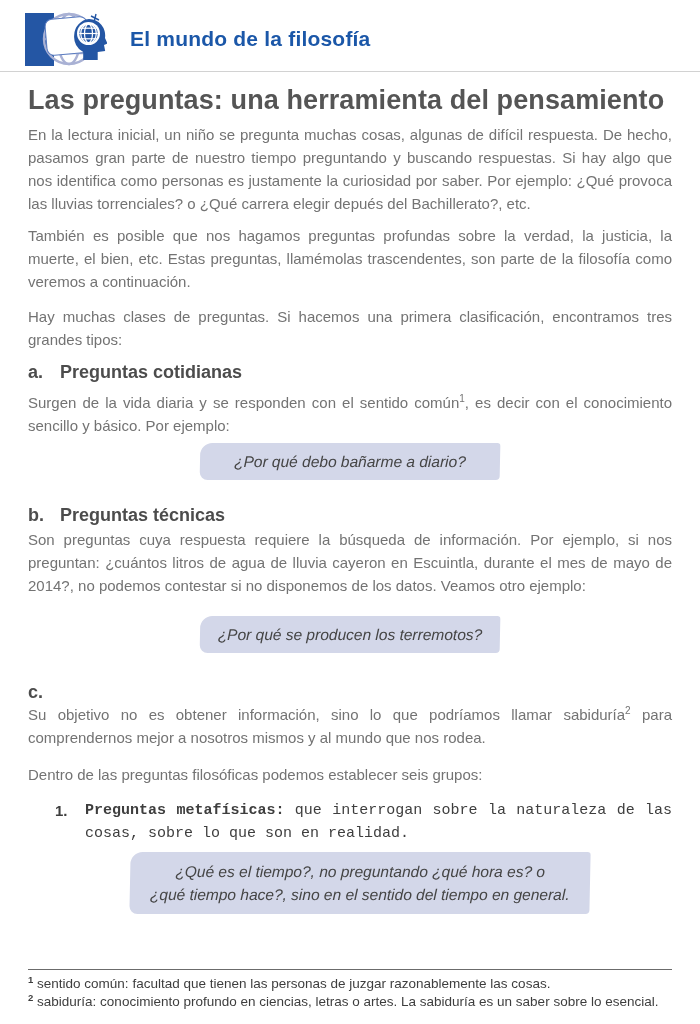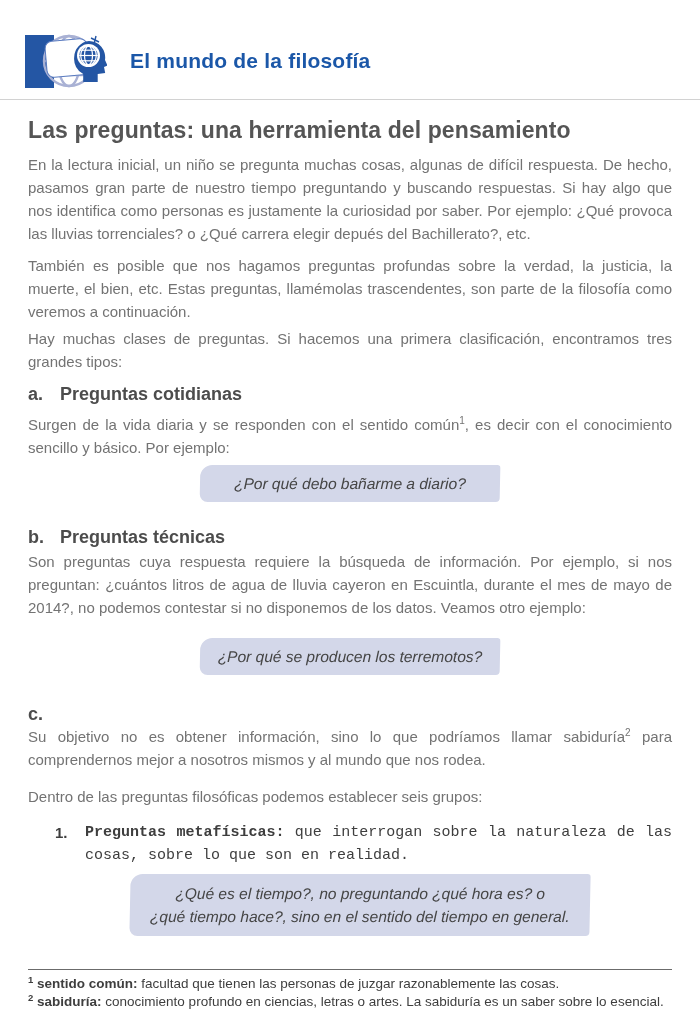--- a/index.html
+++ b/index.html
@@ -8,40 +8,40 @@
     background:#ffffff;
     font-family:"Liberation Sans","DejaVu Sans",sans-serif;
     color:#3e3e3e;
     position:relative;
     overflow:hidden;
   }
   .page { padding:0 28px; position:relative; }
 
   
   .header {
-    height:84px;
+    height:72px;
     display:flex;
     align-items:center;
     border-bottom:1px solid #d2d2d2;
-    margin:16px -28px;
+    margin:0 -28px;
     padding:6px 28px 0 25px;
   }
   .logo { width:82px; height:54px; flex:0 0 auto; }
   .header-title {
     color:#1b57a8;
     font-size:21px;
     font-weight:bold;
     margin-left:23px;
     letter-spacing:.2px;
   }
 
   
   h1.page-title {
     margin:14px 0 0 0;
-    font-size:23px;
+    font-size:27px;
     line-height:28px;
     font-weight:bold;
     color:#555555;
     letter-spacing:.1px;
   }
   .section-heading {
     margin:0;
     font-size:18px;
     line-height:22px;
     font-weight:bold;
@@ -55,21 +55,21 @@
     font-size:15px;
     line-height:23px;
     text-align:justify;
     color:#737373;
   }
   sup.fn-ref { font-size:10px; line-height:0; vertical-align:super; }
 
   
   .mt-p1 { margin-top:9px; }
   .mt-p2 { margin-top:9px; }
-  .mt-p3 { margin-top:4px; }
+  .mt-p3 { margin-top:12px; }
   .mt-ha { margin-top:10px; }
   .mt-p4 { margin-top:8px; }
   .mt-b1 { margin-top:6px; }
   .mt-hb { margin-top:24px; }
   .mt-p5 { margin-top:2px; }
   .mt-b2 { margin-top:19px; }
   .mt-hc { margin-top:28px; }
   .mt-p6 { }
   .mt-p7 { margin-top:14px; }
   .mt-li { margin-top:13px; }
@@ -108,21 +108,21 @@
     position:absolute;
     left:28px; right:28px;
     top:969px;
     border-top:1px solid #6b6b6b;
     padding-top:5px;
     font-size:13.5px;
     line-height:17.5px;
     color:#3e3e3e;
   }
   .footnote sup { font-size:9.5px; font-weight:bold; vertical-align:super; line-height:0; }
-  .fn-term { font-weight:bold; }
+  .fn-term { font-weight:normal; }
 </style>
 </head>
 <body>
 
 <div class="page">
 
   <div class="header">
     <svg class="logo" viewBox="0 0 82 54" xmlns="http://www.w3.org/2000/svg" aria-hidden="true">
 
       <rect x="0" y="1" width="29" height="53" fill="#2456a4"></rect>

